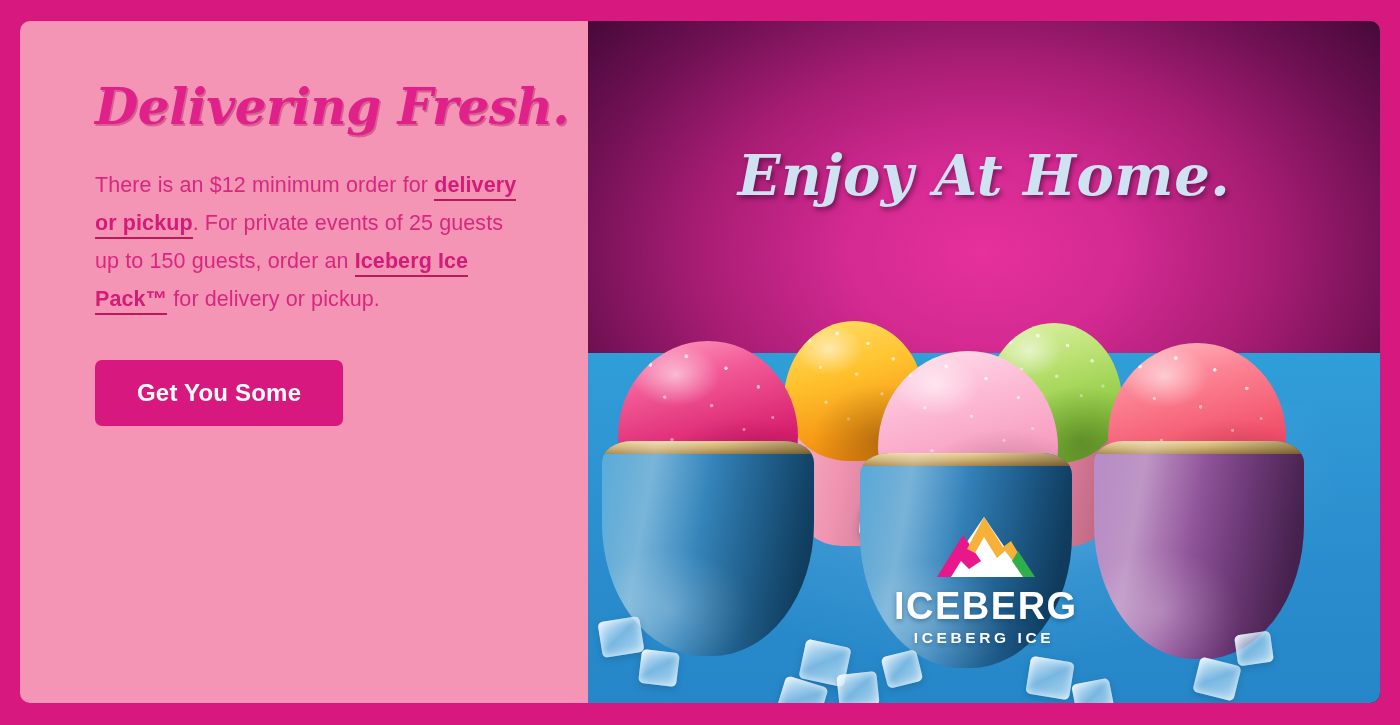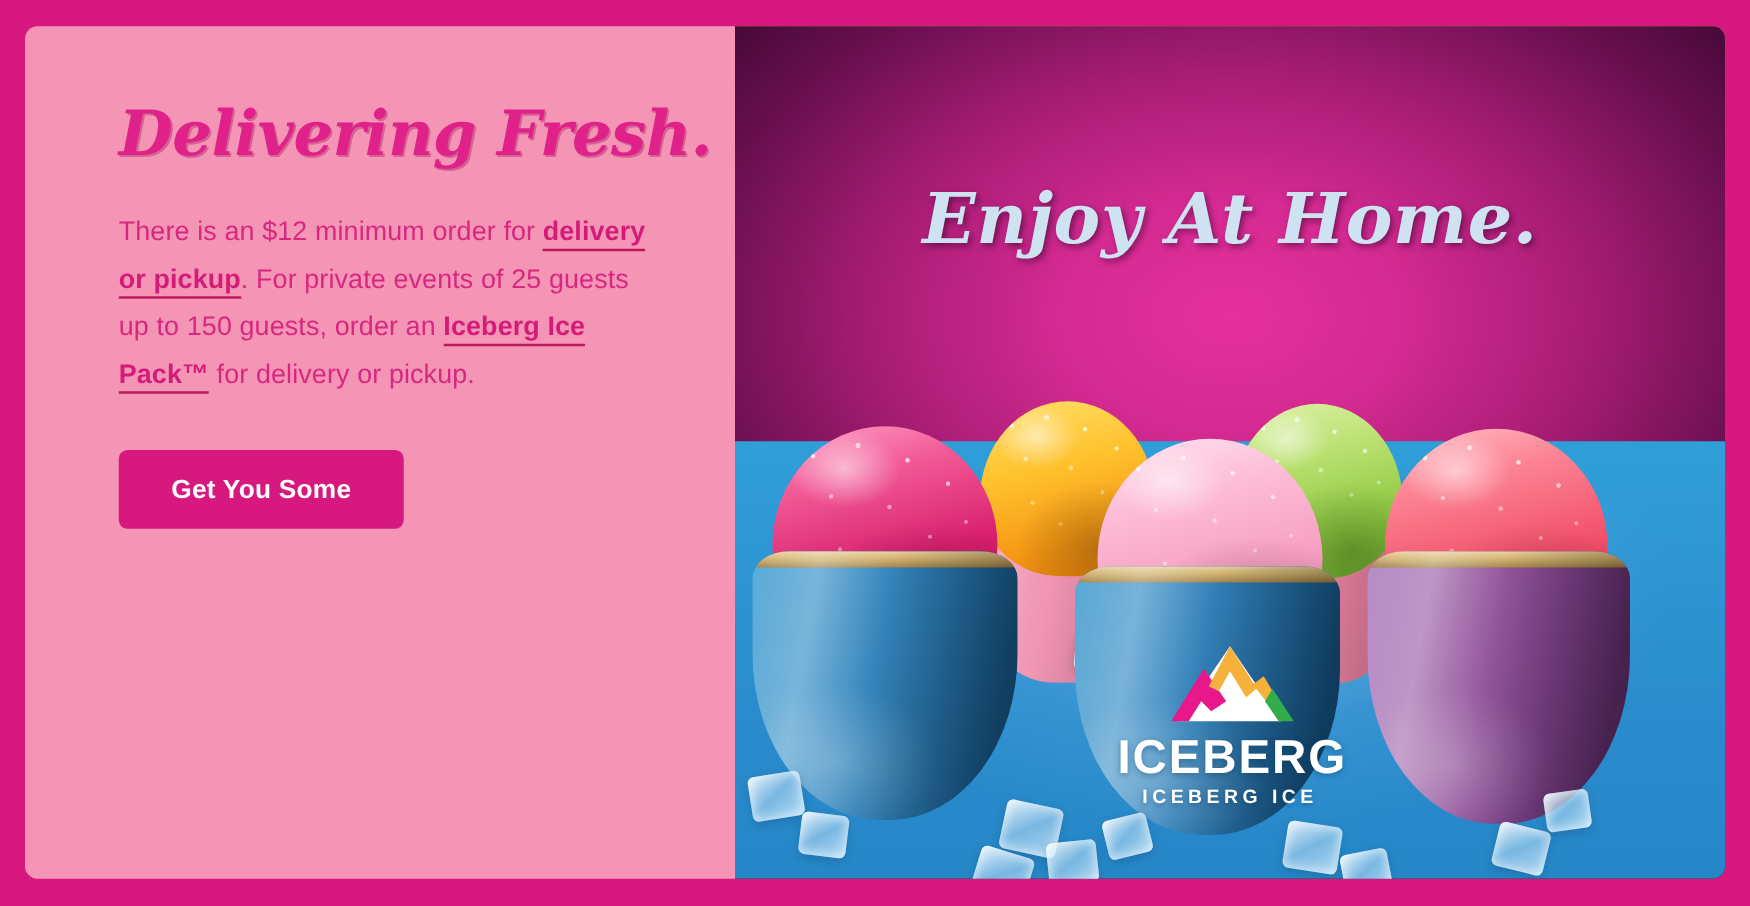--- a/index.html
+++ b/index.html
@@ -68,38 +68,38 @@
     padding-bottom: 2px;
     cursor: pointer;
   }
 
   .cta-row { margin-top: 42px; }
 
   .cta-button {
     display: inline-block;
     background: #d6187f;
     color: #ffffff;
-    font-size: 21px;
+    font-size: 24px;
     font-weight: 700;
     letter-spacing: 0.2px;
     border: none;
     border-radius: 7px;
     padding: 21px 42px;
     cursor: pointer;
     font-family: "Liberation Sans", sans-serif;
     line-height: 1;
   }
 
   
   .photo-panel {
     position: relative;
     flex: 1;
     border-radius: 0 10px 10px 0;
     overflow: hidden;
-    background: #4d7c0f;
+    background: #15803d;
     padding-left: 16px;
   }
 
   .photo-stage {
     position: absolute;
     inset: 0;
     background:
       radial-gradient(ellipse 78% 62% at 50% 34%,
         #e6309c 0%,
         #d42a92 22%,

